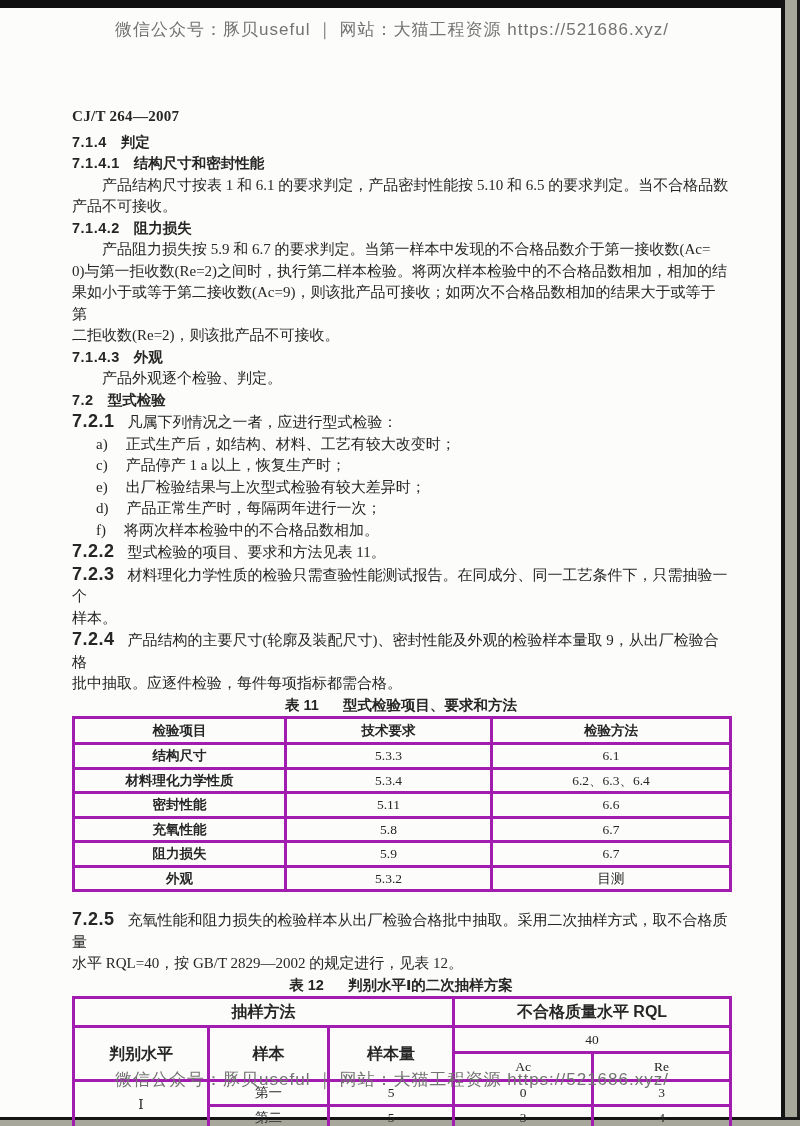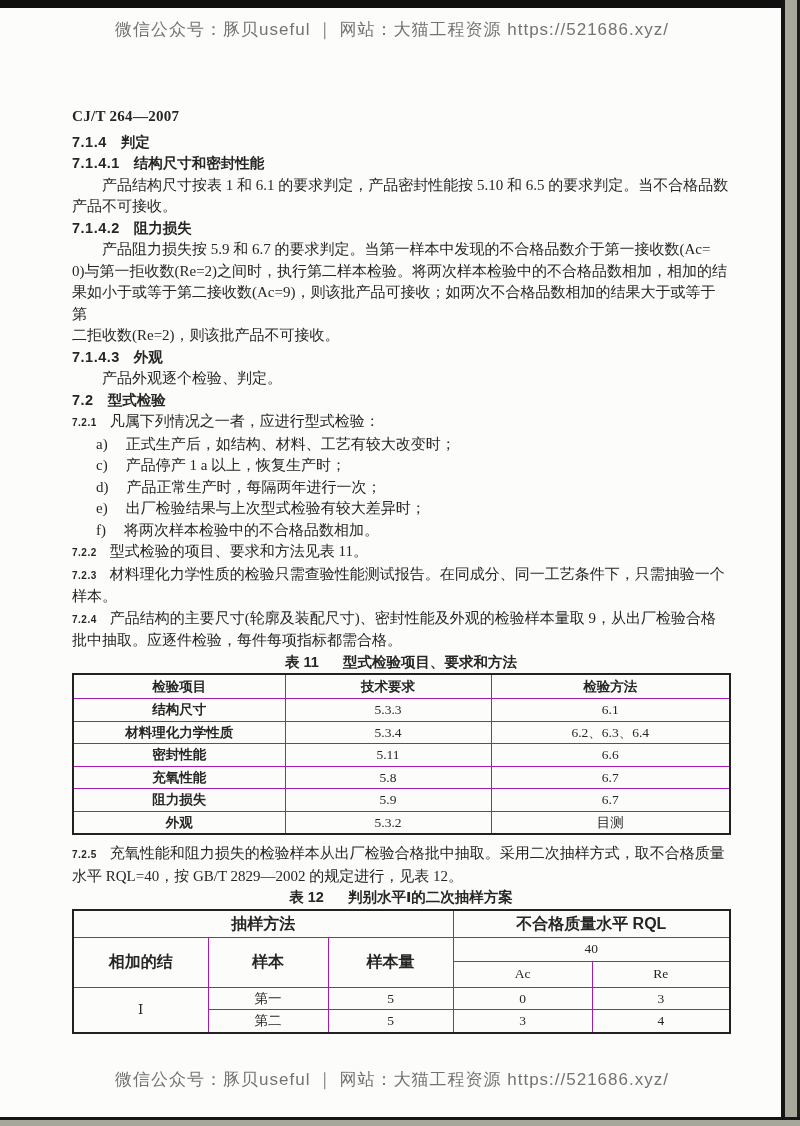--- a/index.html
+++ b/index.html
@@ -23,39 +23,39 @@
   
   .content{position:absolute;left:72px;top:106px;width:658px;
     font-size:15px;line-height:21.5px;}
   .doc-num{font-weight:bold;margin-bottom:4px;letter-spacing:.3px;
     font-family:"Liberation Serif","DejaVu Serif",serif;}
   .h{font-weight:bold;font-family:"Liberation Sans","DejaVu Sans",sans-serif;font-size:14.5px;}
   .h .num{margin-right:14px;letter-spacing:.5px;}
   .ln{min-height:21.5px;}
   .ln.indent{text-indent:30px;}
   .cnum{font-weight:bold;font-family:"Liberation Sans","DejaVu Sans",sans-serif;
-    font-size:10px;margin-right:13px;letter-spacing:.5px;}
+    font-size:18px;margin-right:13px;letter-spacing:.5px;}
   .li{padding-left:24px;}
   .li .lbl{margin-right:18px;}
   .tbl-title{text-align:center;font-weight:bold;font-size:14.5px;
     font-family:"Liberation Sans","DejaVu Sans",sans-serif;}
   .tbl-title .tno{margin-right:24px;}
   table{border-collapse:collapse;table-layout:fixed;width:657px;
     font-size:13.5px;text-align:center;border:2px solid #222;}
-  th,td{border:1px solid #a21caf;padding:0;vertical-align:middle;}
+  th,td{border:3px solid #a21caf;padding:0;vertical-align:middle;}
   th{font-weight:bold;font-family:"Liberation Sans","DejaVu Sans",sans-serif;font-size:13.5px;}
   .t11 th{height:23px;}
   .t11 td{height:19.5px;}
   .t11 td.item{font-weight:bold;font-family:"Liberation Sans","DejaVu Sans",sans-serif;}
   .t12 .r1 th{height:26px;}
   .t12 .r2 td{height:23px;}
   .t12 .r3 td{height:25px;}
   .t12 .rd td{height:21px;}
   .t12 th{font-size:16px;}
-  .mt8{margin-top:8px;}
+  .mt8{margin-top:17px;}
 </style>
 </head>
 <body>
 
 <div class="strip-top"></div>
 <div class="strip-right"></div>
 <div class="strip-bottom"></div>
 
 <div class="wm wm-top">微信公众号：豚贝useful ｜ 网站：大猫工程资源 https://521686.xyz/</div>
 
@@ -97,24 +97,24 @@
     <span class="cnum">7.2.1</span><span>凡属下列情况之一者，应进行型式检验：</span>
   </div>
 
   <div class="li ln">
     <span class="lbl">a)</span><span>正式生产后，如结构、材料、工艺有较大改变时；</span>
   </div>
   <div class="li ln">
     <span class="lbl">c)</span><span>产品停产 1 a 以上，恢复生产时；</span>
   </div>
   <div class="li ln">
+    <span class="lbl">e)</span><span>出厂检验结果与上次型式检验有较大差异时；</span>
+  </div>
+  <div class="li ln">
     <span class="lbl">d)</span><span>产品正常生产时，每隔两年进行一次；</span>
-  </div>
-  <div class="li ln">
-    <span class="lbl">e)</span><span>出厂检验结果与上次型式检验有较大差异时；</span>
   </div>
   <div class="li ln">
     <span class="lbl">f)</span><span>将两次样本检验中的不合格品数相加。</span>
   </div>
 
   <div class="ln">
     <span class="cnum">7.2.2</span><span>型式检验的项目、要求和方法见表 11。</span>
   </div>
 
   <div class="ln">
@@ -192,21 +192,21 @@
         <col style="width:125px">
         <col style="width:139px">
         <col style="width:138px">
       </colgroup>
     <tbody>
         <tr class="r1">
       <th colspan="3">抽样方法</th>
       <th colspan="2">不合格质量水平 RQL</th>
     </tr>
     <tr class="r2">
-      <th rowspan="2">相加的结</th>
+      <th rowspan="2">判别水平</th>
       <th rowspan="2">样本</th>
       <th rowspan="2">样本量</th>
       <td colspan="2">40</td>
     </tr>
     <tr class="r3">
       <td>Ac</td>
       <td>Re</td>
     </tr>
     <tr class="rd">
       <td rowspan="2">Ⅰ</td>

